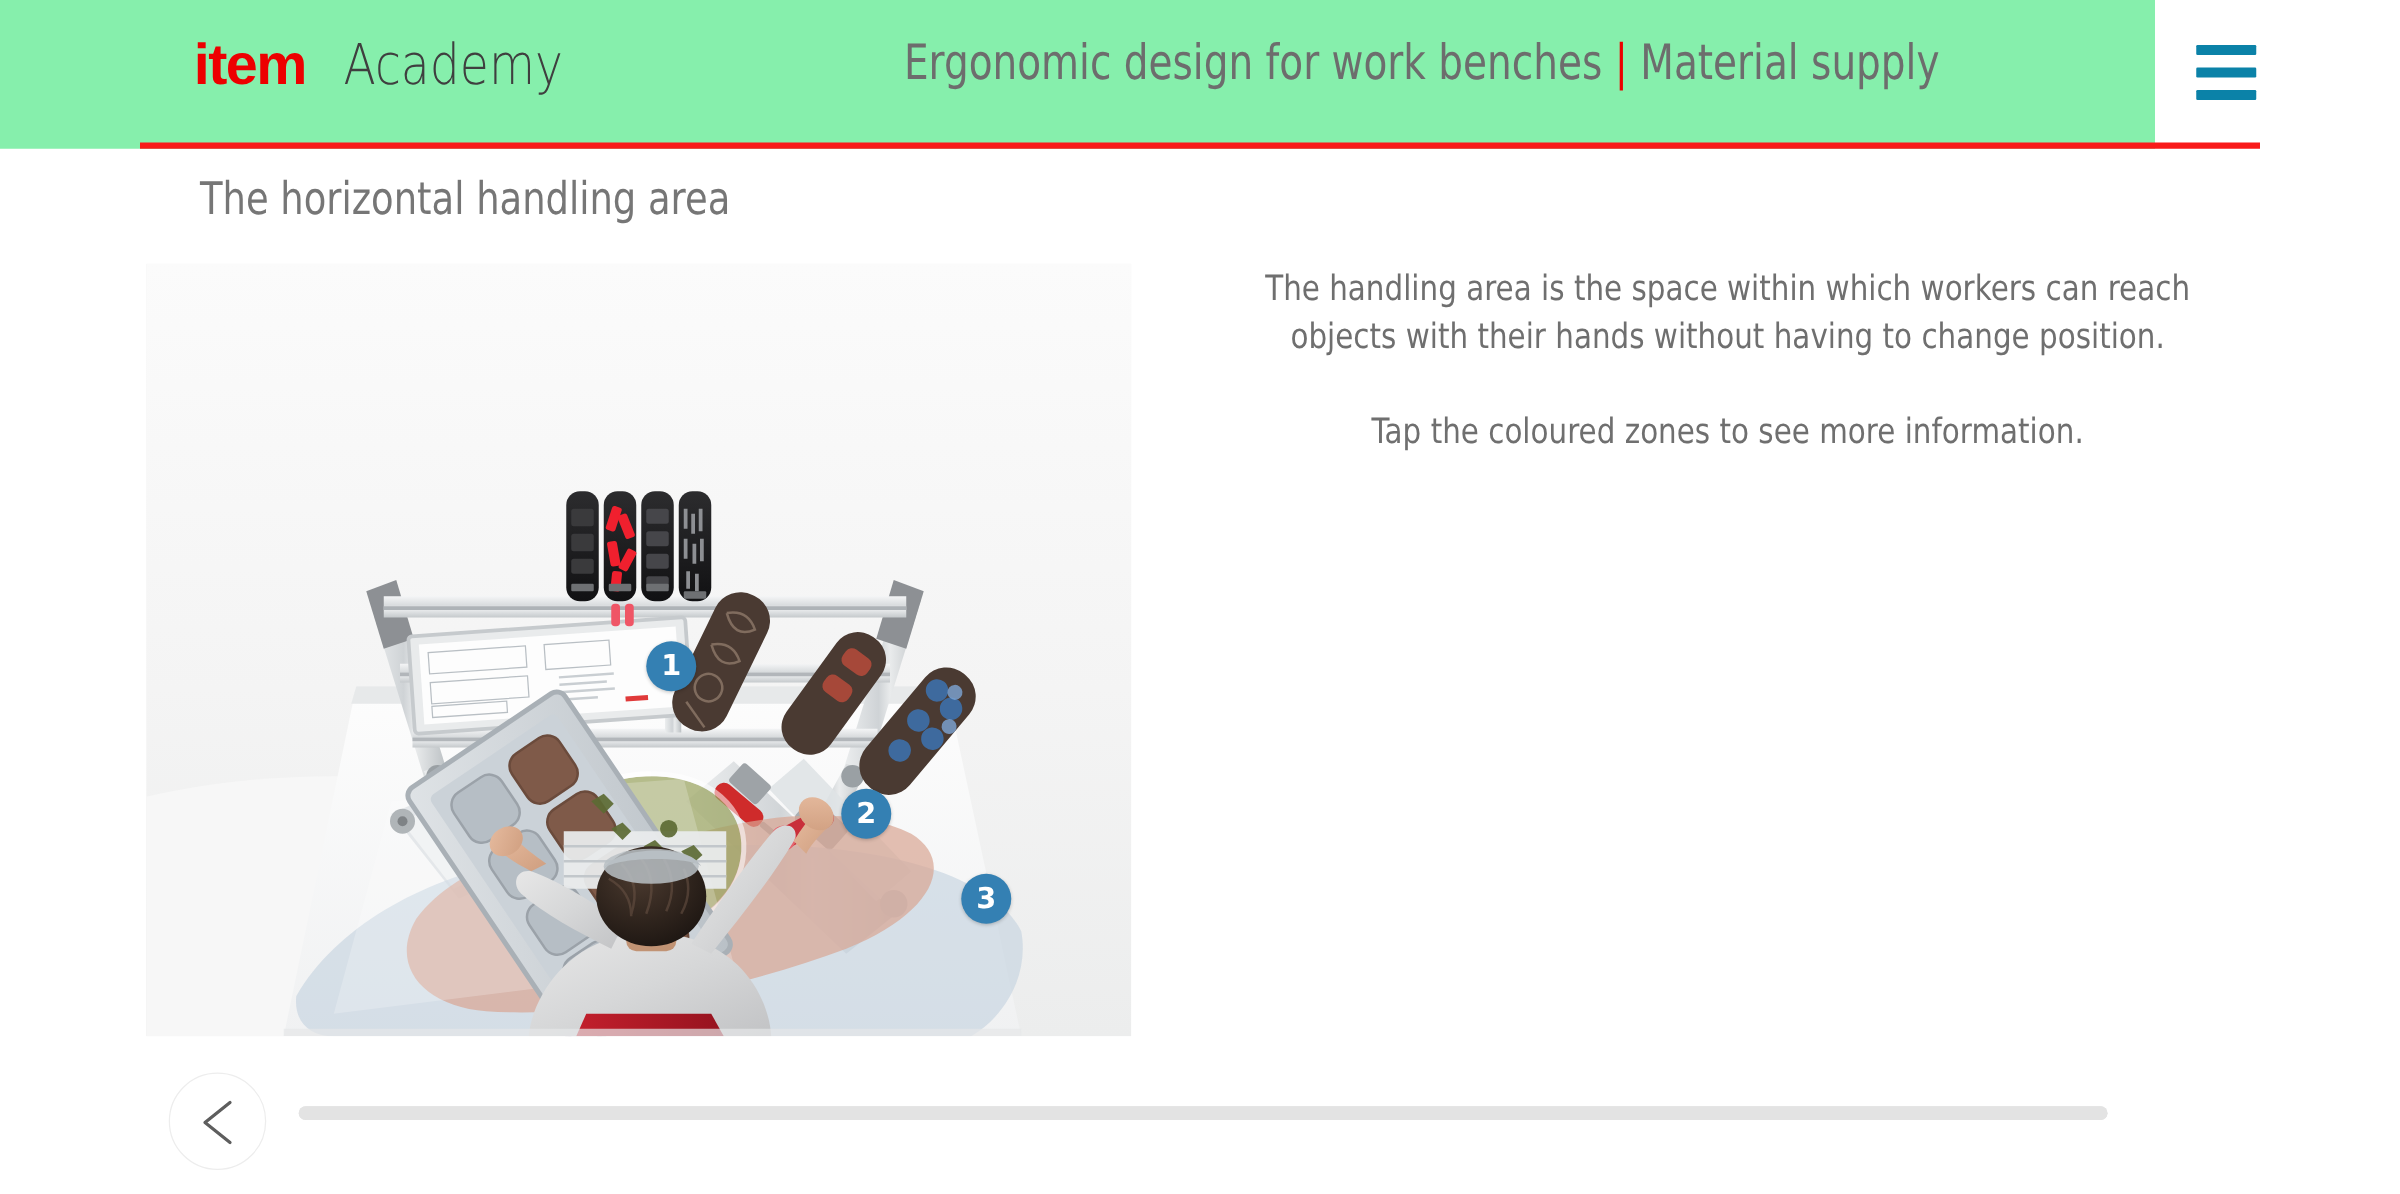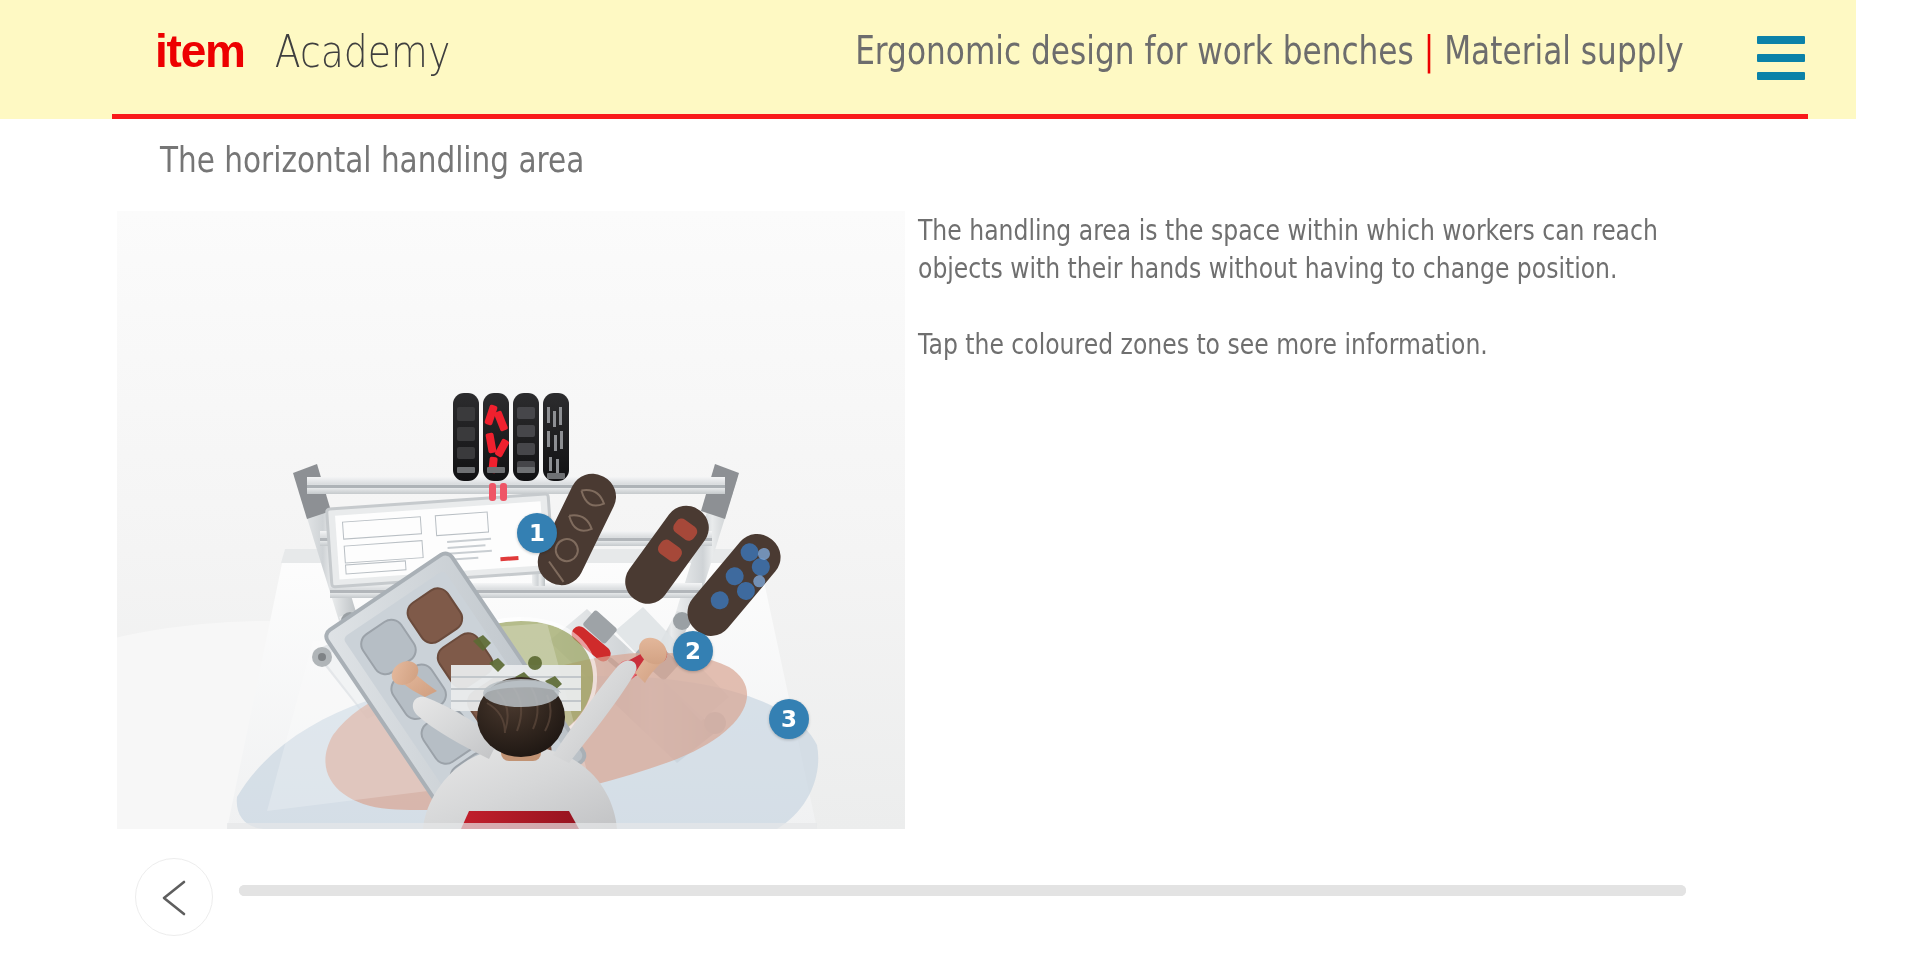--- a/index.html
+++ b/index.html
@@ -6,22 +6,22 @@
   html, body {
     margin: 0; padding: 0;
     width: 1920px; height: 955px;
     background: #ffffff;
     font-family: "Liberation Sans", sans-serif;
     overflow: hidden;
   }
 
   
   #header {
-    position: absolute; left: 0; top: 0; width: 1856px; height: 119px;
-    background: #fef9c3;
+    position: absolute; left: 0; top: 0; width: 1724px; height: 119px;
+    background: #86efac;
   }
   #logo {
     position: absolute; left: 155px; top: 28px;
     display: flex; align-items: baseline; white-space: nowrap;
   }
   #logo-item {
     font-weight: 700; font-size: 46px; color: #ED0000;
     letter-spacing: -1.2px; line-height: 1;
     font-family: "Liberation Sans", sans-serif;
   }
@@ -78,21 +78,21 @@
   .hotspot span {
     color: #ffffff; font-size: 23px; font-weight: 700; line-height: 1;
     font-family: "DejaVu Sans", sans-serif;
   }
   #hotspot-1 { left: 400px; top: 302px; }
   #hotspot-2 { left: 556px; top: 420px; }
   #hotspot-3 { left: 652px; top: 488px; }
 
   
   #textpanel {
-    position: absolute; left: 918px; top: 212px; width: 760px;
+    position: absolute; left: 1002px; top: 212px; width: 760px; text-align: center;
   }
   .para {
     font-size: 28px; color: #6f6f6f; font-weight: 400;
     line-height: 38px; margin: 0;
     font-family: "DejaVu Sans", sans-serif;
     transform: scaleX(0.84); transform-origin: left top;
     width: 905px;
   }
   #para-2 { margin-top: 38px; }
 

